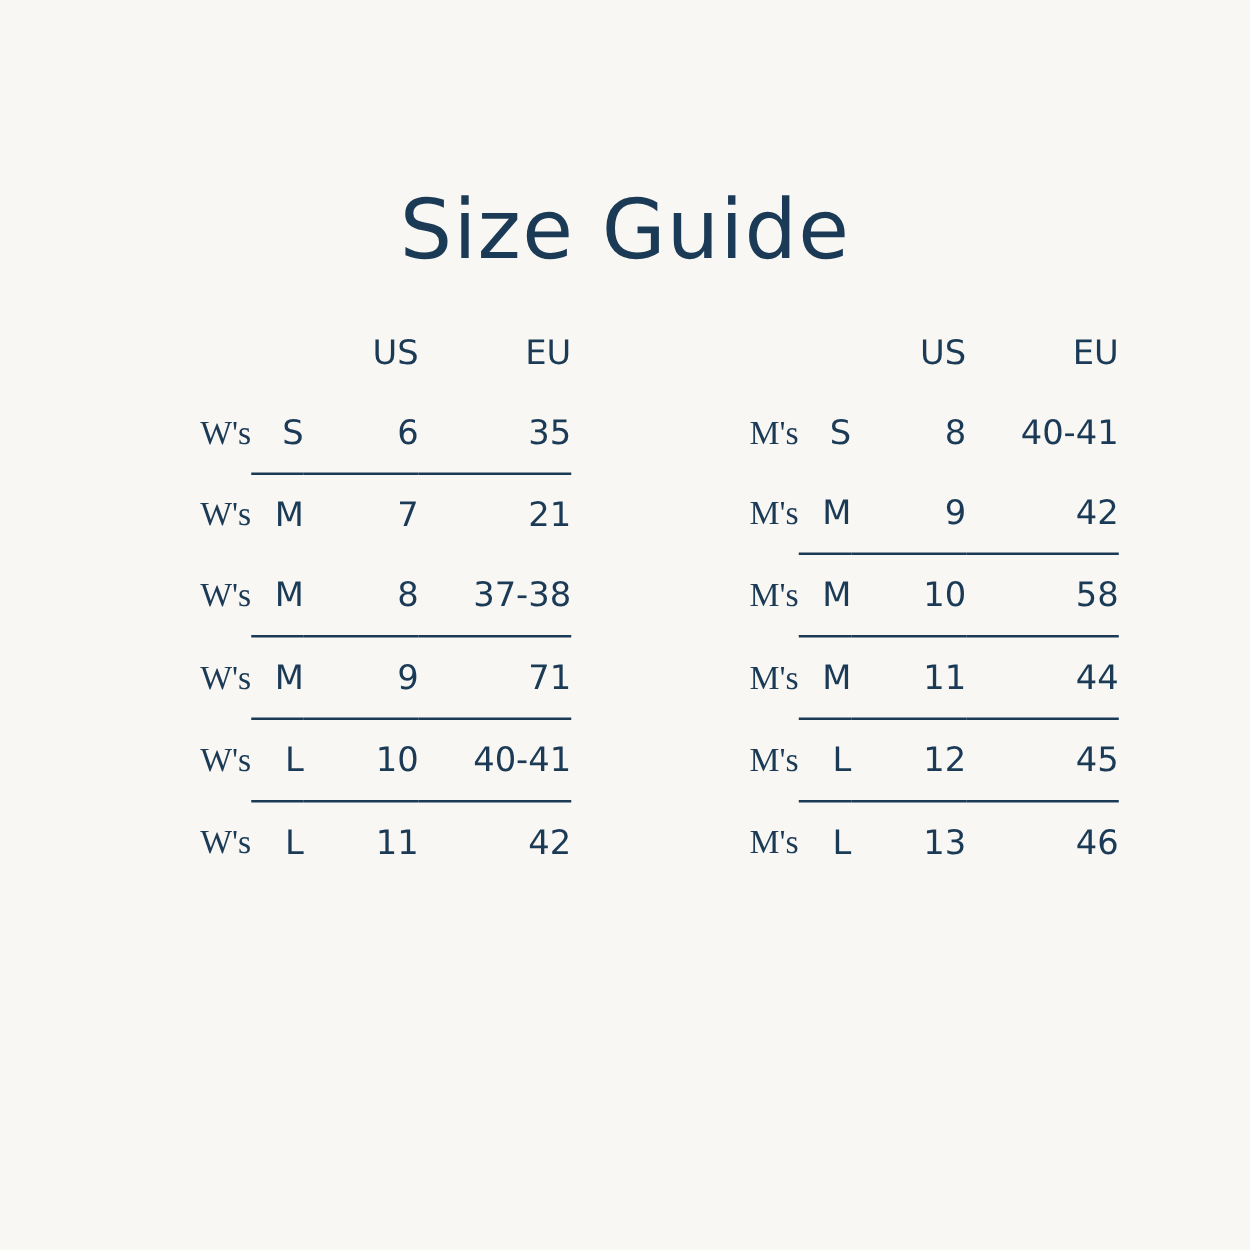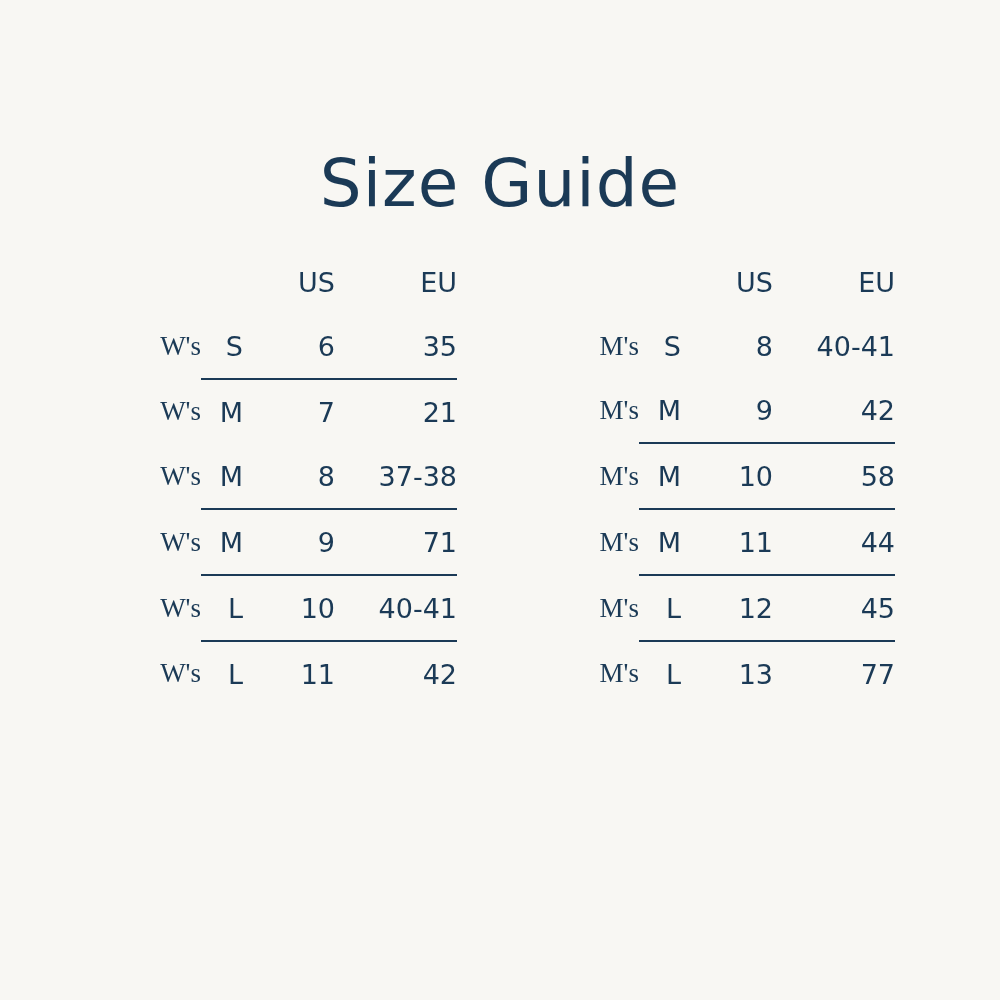--- a/index.html
+++ b/index.html
@@ -193,19 +193,19 @@
         <tr class="row-rule">
           <td class="cell-label">M's</td>
           <td class="cell-size">L</td>
           <td class="cell-us">12</td>
           <td class="cell-eu">45</td>
         </tr>
         <tr>
           <td class="cell-label">M's</td>
           <td class="cell-size">L</td>
           <td class="cell-us">13</td>
-          <td class="cell-eu">77</td>
+          <td class="cell-eu">46</td>
         </tr>
       </tbody>
     </table>
 
   </div>
 </div>
 
 </body></html>

